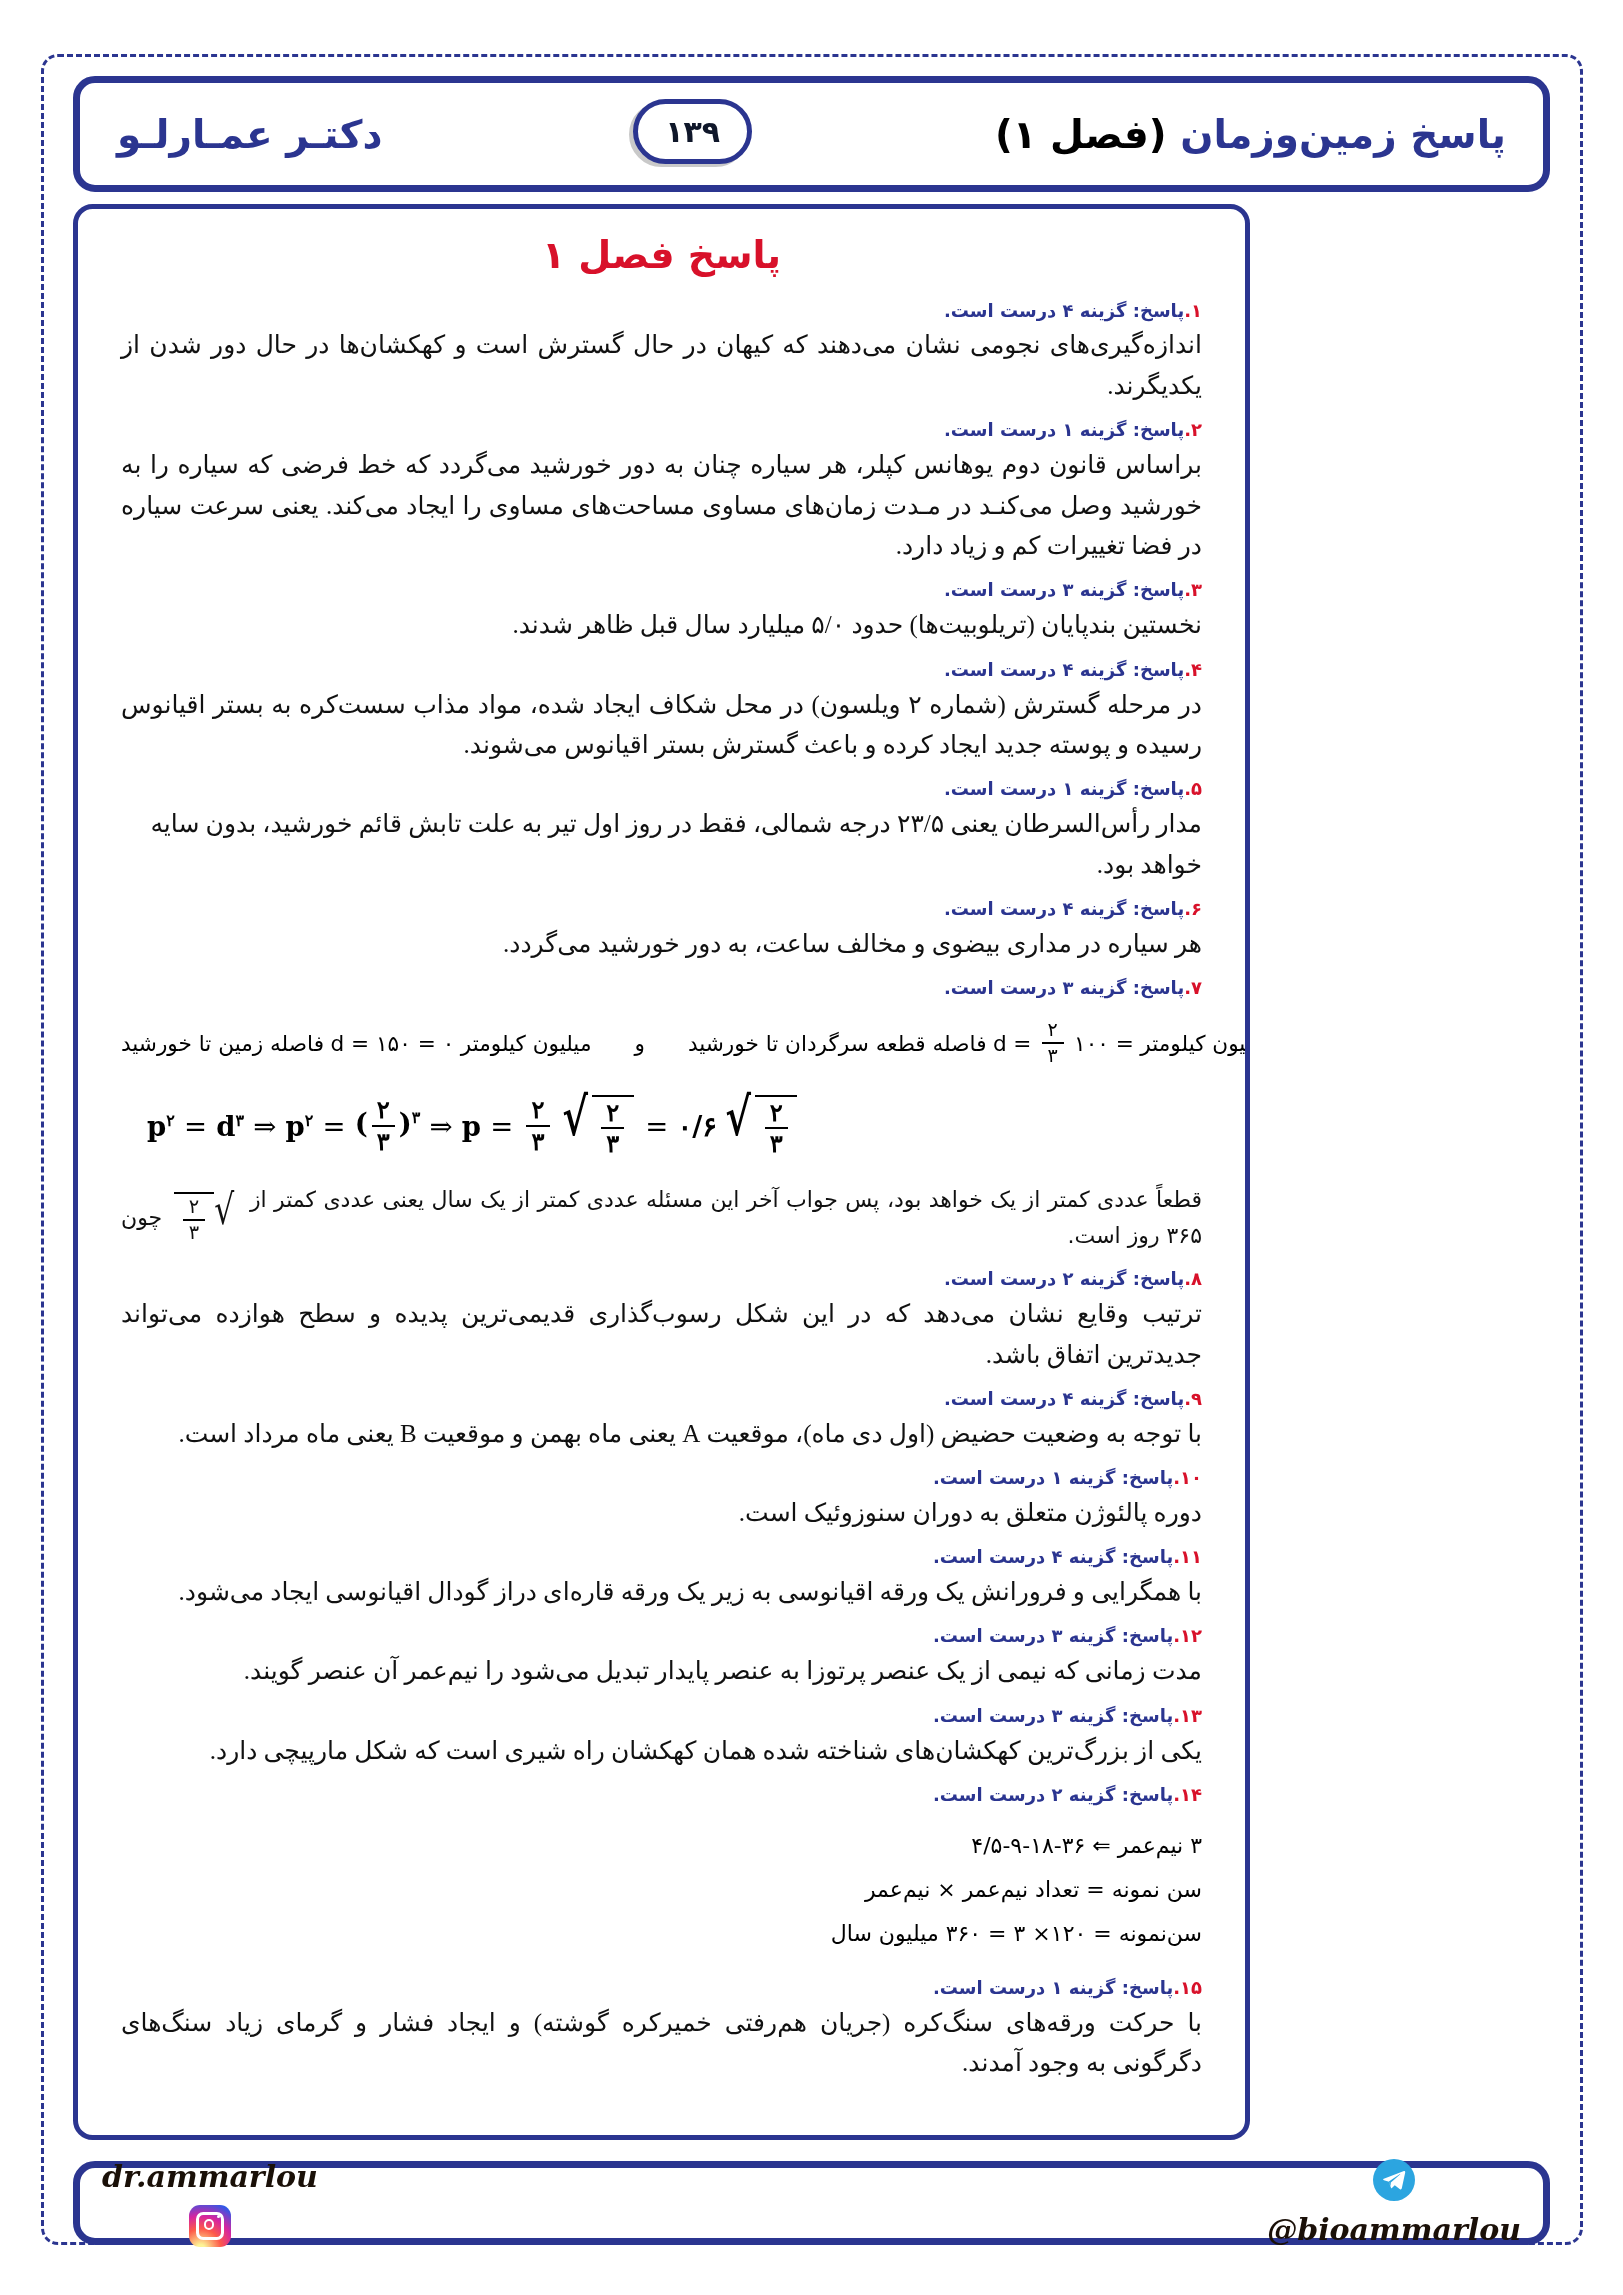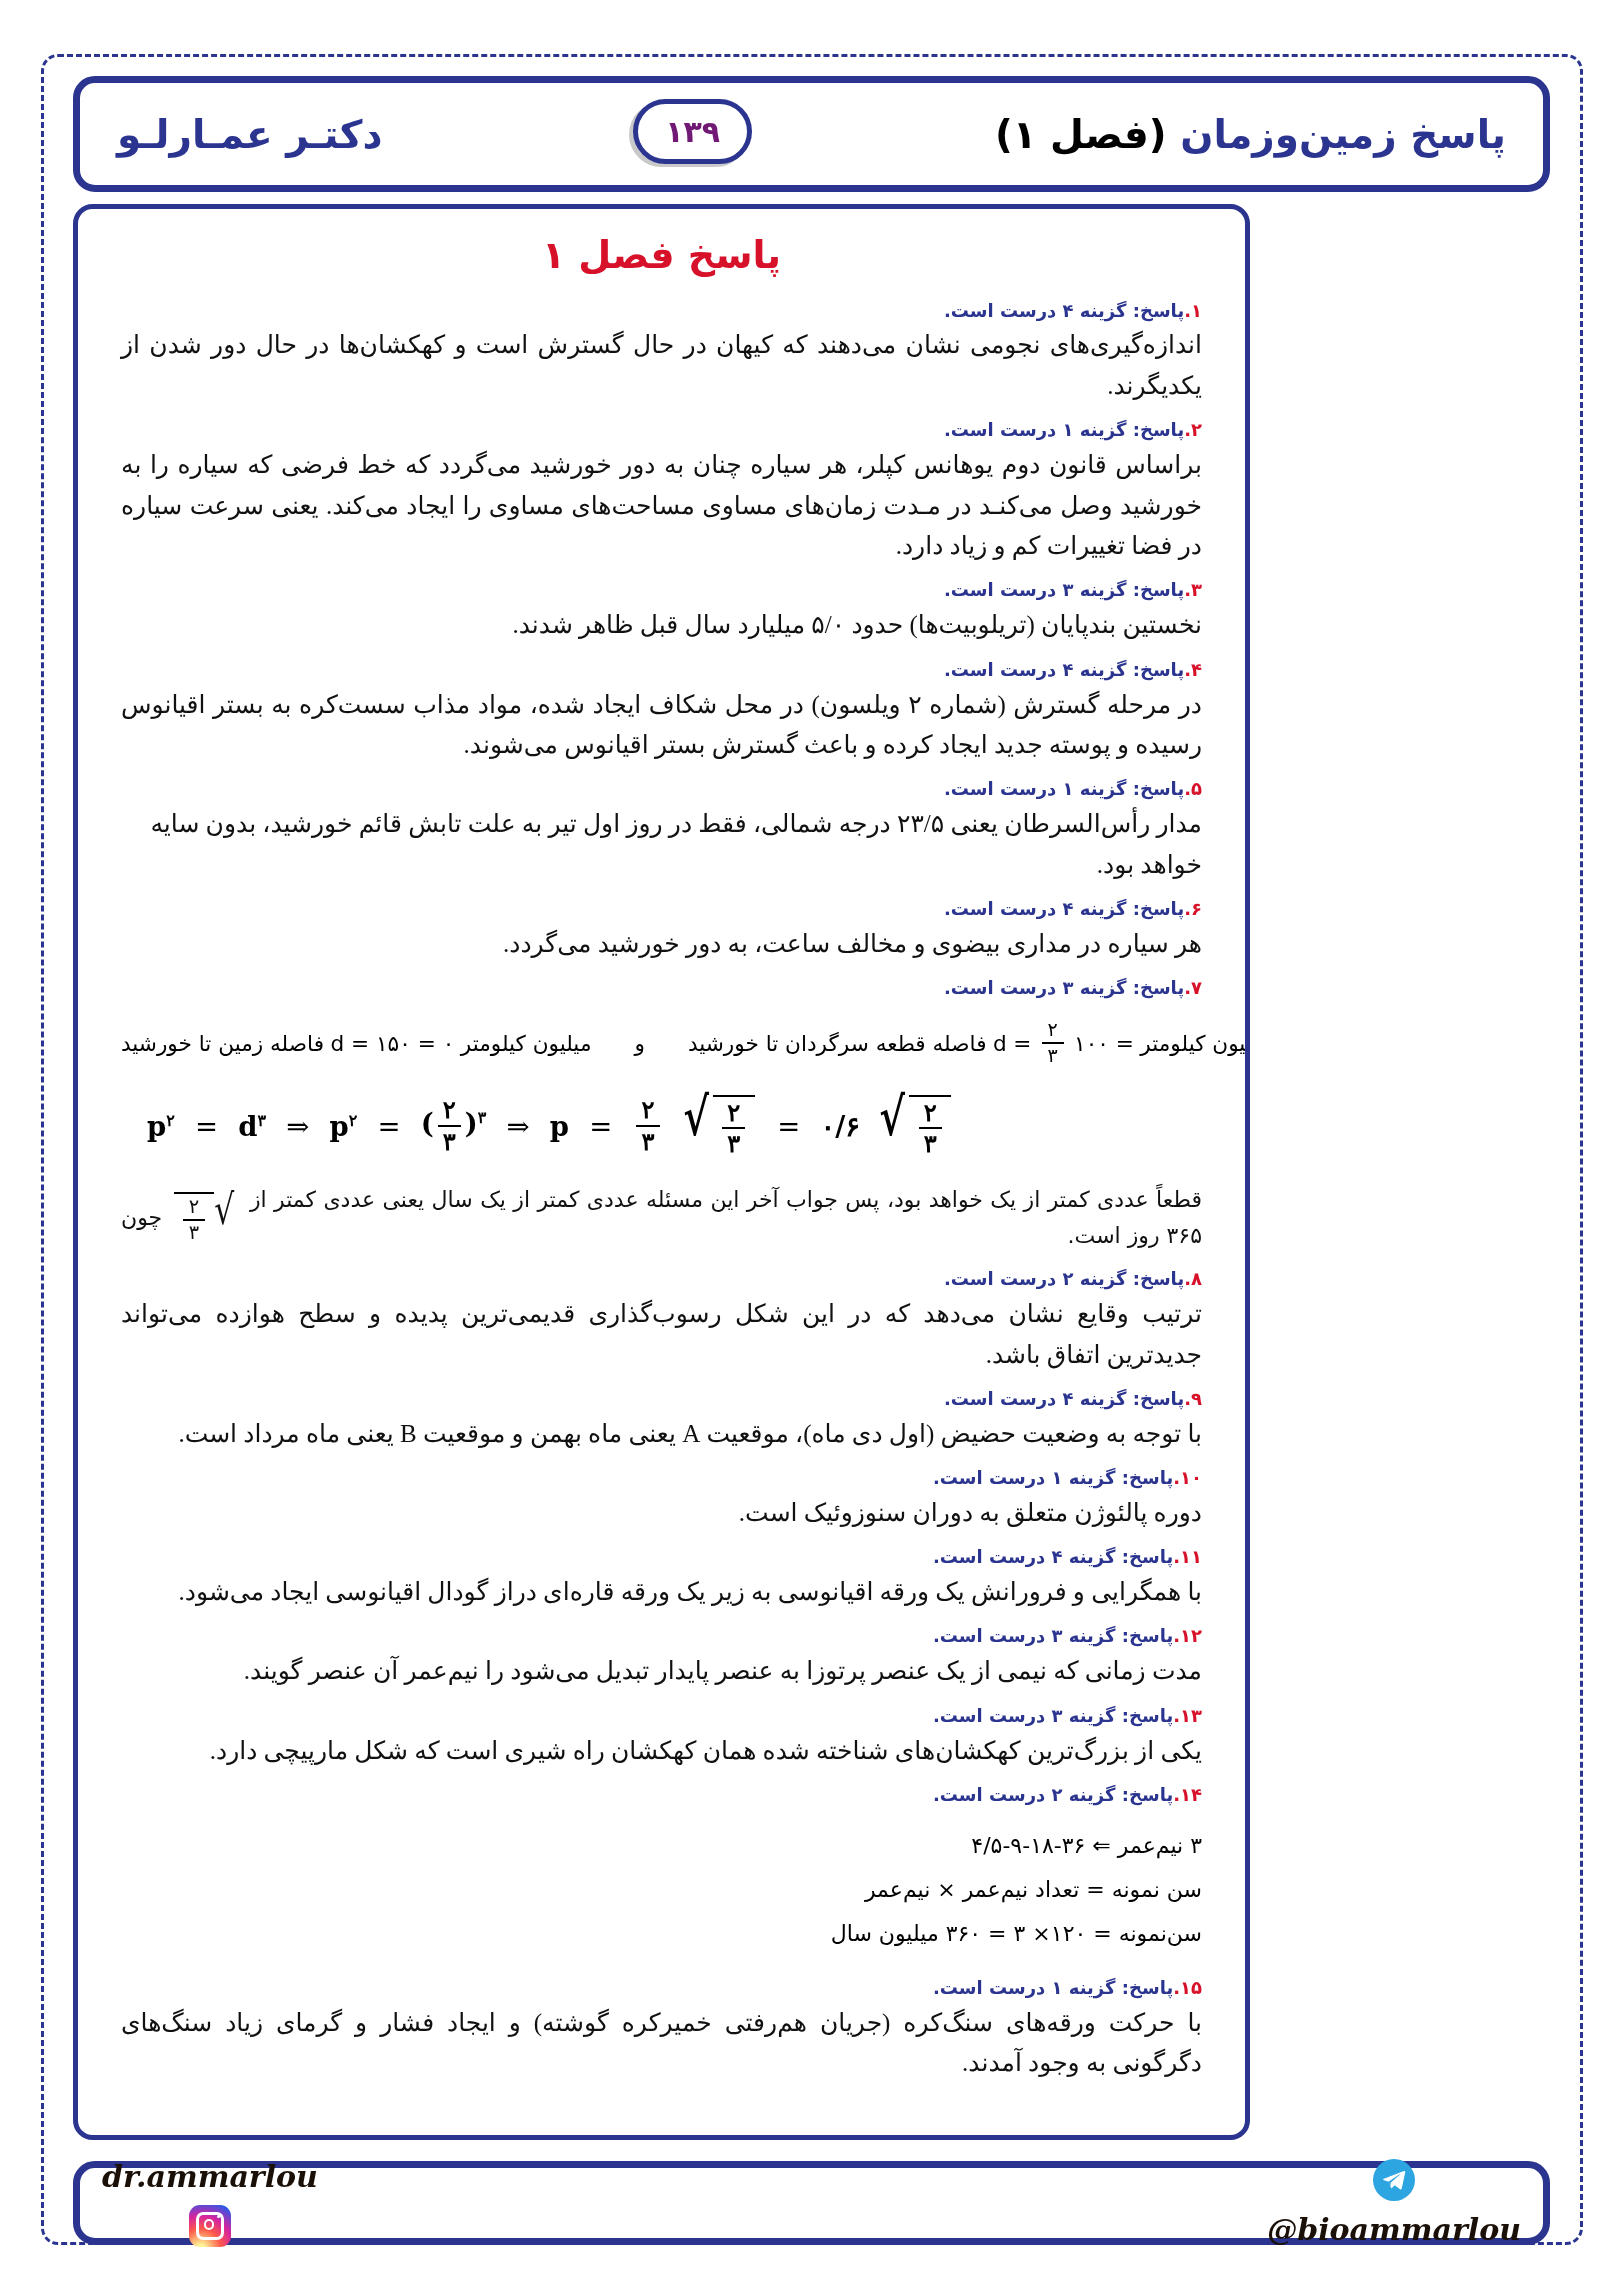--- a/index.html
+++ b/index.html
@@ -86,21 +86,21 @@
     height: 65px;
     border: 5.9px solid #2b3590;
     border-radius: 35px;
     box-sizing: border-box;
     background: #ffffff;
     display: flex;
     align-items: center;
     justify-content: center;
     font-size: 30px;
     font-weight: bold;
-    color: #701a75;
+    color: #0f172a;
   }
 
   
   .content-card {
     position: absolute;
     left: 73px;
     top: 204px;
     width: 1177px;
     height: 1936px;
     border: 5.2px solid #2b3590;
@@ -211,21 +211,21 @@
 
   .formula-line {
     font-family: "DejaVu Serif", "Liberation Serif", serif;
     font-size: 27.5px;
     font-weight: bold;
     color: #000;
     direction: ltr;
     text-align: left;
     display: flex;
     align-items: center;
-    gap: 15px;
+    gap: 4px;
     margin: 29px 0 26px 26px;
     white-space: nowrap;
   }
   .formula-line .op { padding: 0 5.2px; font-weight: normal; }
   .formula-line sup { font-size: 0.58em; vertical-align: super; }
 
   .chon-line {
     font-size: 22px;
     color: #111;
     display: flex;

